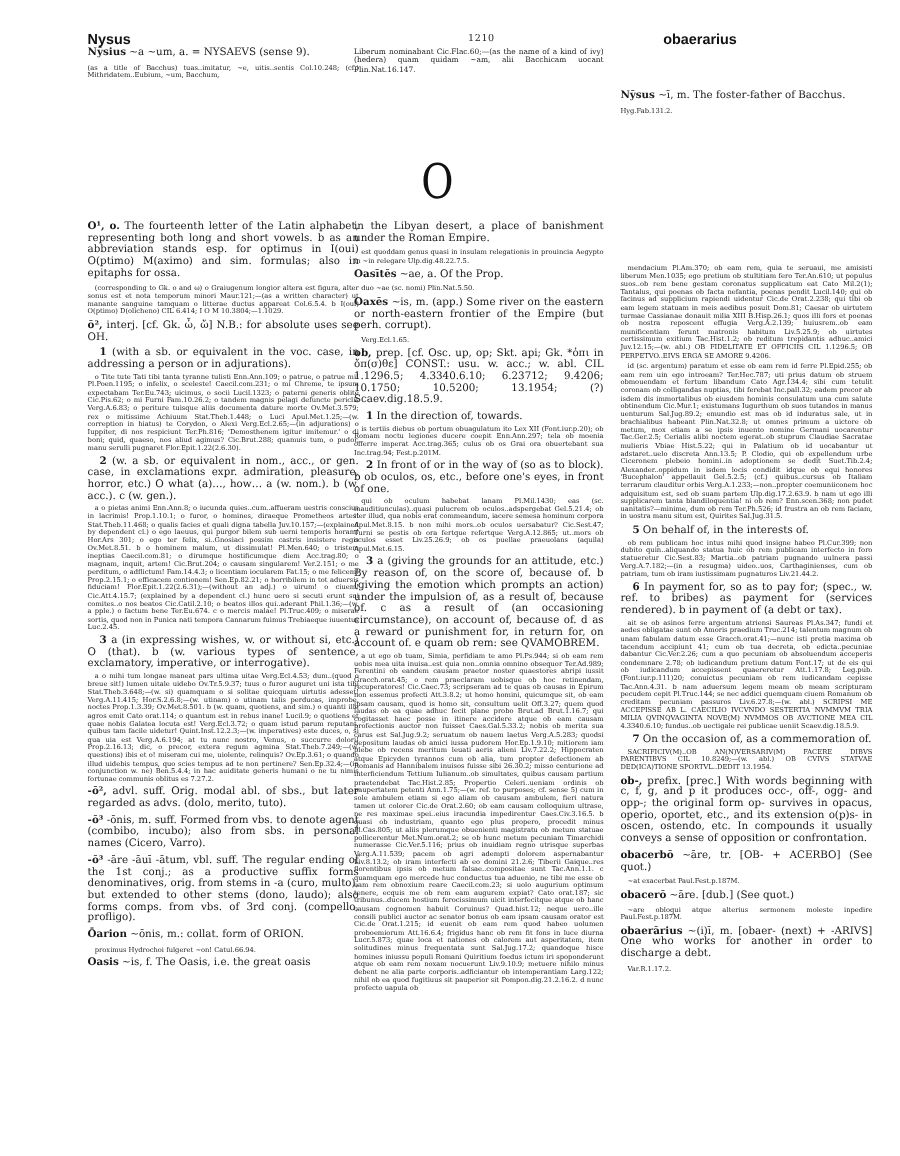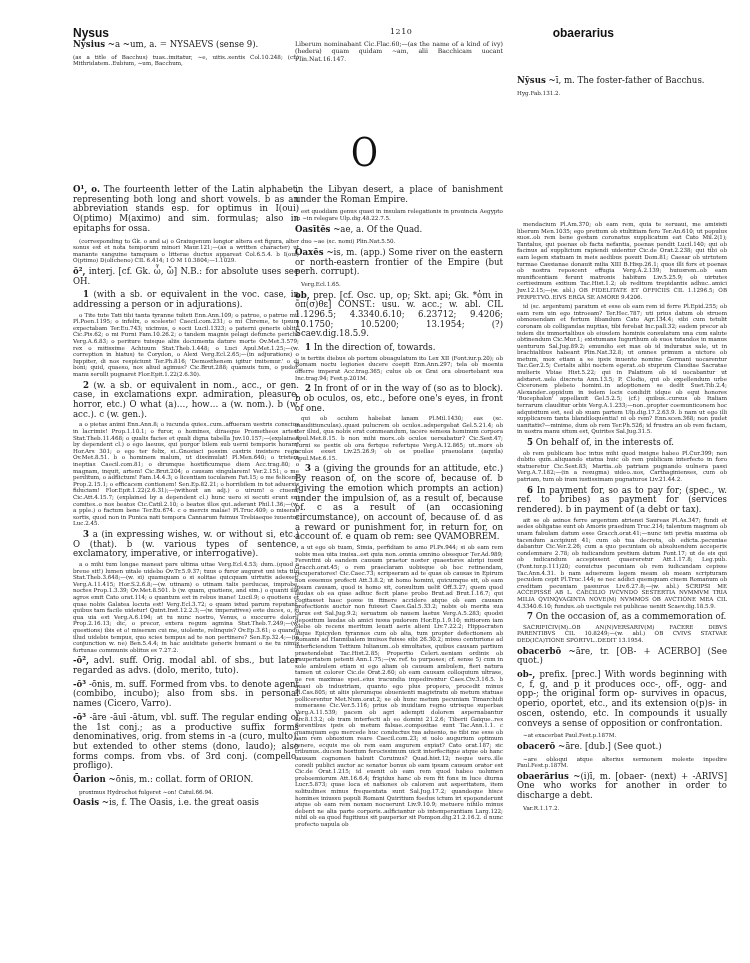--- a/index.html
+++ b/index.html
@@ -76,21 +76,21 @@
     <div class="entry"><span class="hw">-ō³</span><span> -āre -āuī -ātum, vbl. suff. The regular ending of the 1st conj.; as a productive suffix forms denominatives, orig. from stems in -a (curo, multo), but extended to other stems (dono, laudo); also forms comps. from vbs. of 3rd conj. (compello, profligo).</span></div>
     <div class="entry"><span class="hw">Ōarion</span><span> ~ōnis, m.: collat. form of ORION.</span></div>
     <div class="quote-block">proximus Hydrochoi fulgeret ~on! Catul.66.94.</div>
     <div class="entry"><span class="hw">Oasis</span><span> ~is, f. The Oasis, i.e. the great oasis</span></div>
   </div>
 
   <div class="col c2 main-c2">
     <div class="entry">in the Libyan desert, a place of banishment under the Roman Empire.</div>
     <div class="quote-block">est quoddam genus quasi in insulam relegationis in prouincia Aegypto in ~in relegare Ulp.dig.48.22.7.5.</div>
 
-    <div class="entry"><span class="hw">Oasītēs</span><span> ~ae, a. Of the Quad.</span></div>
+    <div class="entry"><span class="hw">Oasītēs</span><span> ~ae, a. Of the Prop.</span></div>
     <div class="quote-block">duo ~ae (sc. nomi) Plin.Nat.5.50.</div>
 
     <div class="entry"><span class="hw">Oaxēs</span><span> ~is, m. (app.) Some river on the eastern or north-eastern frontier of the Empire (but perh. corrupt).</span></div>
     <div class="quote-block">Verg.Ecl.1.65.</div>
 
     <div class="entry"><span class="hw">ob,</span><span> prep. [cf. Osc. up, op; Skt. api; Gk. *ὀπι in ὄπ(σ)θε] CONST.: usu. w. acc.; w. abl. CIL 1.1296.5; 4.3340.6.10; 6.23712; 9.4206; 10.1750; 10.5200; 13.1954; (?) Scaev.dig.18.5.9.</span></div>
     <div class="sense"><span class="snum">1</span><span> In the direction of, towards.</span></div>
     <div class="quote-block">is tertiis diebus ob portum obuagulatum ito Lex XII (Font.iur.p.20); ob Romam noctu legiones ducere coepit Enn.Ann.297; tela ob moenia offerre imperat Acc.trag.365; culus ob os Grai ora obuertebant sua Inc.trag.94; Fest.p.201M.</div>
     <div class="sense"><span class="snum">2</span><span> In front of or in the way of (so as to block). b ob oculos, os, etc., before one's eyes, in front of one.</span></div>
     <div class="quote-block">qui ob oculum habebat lanam Pl.Mil.1430; eas (sc. inauditiunculas)..quasi pulucrem ob oculos..adspergebat Gel.5.21.4; ob iter illud, qua nobis erat commeandum, iacere semesa hominum corpora Apul.Met.8.15. b non mihi mors..ob oculos uersabatur? Cic.Sest.47; Turni se pestis ob ora fertque refertque Verg.A.12.865; ut..mors ob oculos esset Liv.25.26.9; ob os puellae praeuolans (aquila) Apul.Met.6.15.</div>
@@ -101,22 +101,22 @@
   <div class="col c3 main-c3">
     <div class="quote-block">mendacium Pl.Am.370; ob eam rem, quia te seruaui, me amisisti liberum Men.1035; ego pretium ob stultitiam fero Ter.An.610; ut populus suos..ob rem bene gestam coronatus supplicatum eat Cato Mil.2(1); Tantalus, qui poenas ob facta nefantia, poenas pendit Lucil.140; qui ob facinus ad supplicium rapiendi uidentur Cic.de Orat.2.238; qui tibi ob eam legem statuam in meis aedibus posuit Dom.81; Caesar ob uirtutem turmae Cassianae donauit milia XIII B.Hisp.26.1; quos illi fors et poenas ob nostra reposcent effugia Verg.A.2.139; huiusrem..ob eam munificentiam ferunt matronis habitum Liv.5.25.9; ob uirtutes certissimum exitium Tac.Hist.1.2; ob reditum trepidantis adhuc..amici Juv.12.15;—(w. abl.) OB FIDELITATE ET OFFICIIS CIL 1.1296.5; OB PERPETVO..EIVS ERGA SE AMORE 9.4206.</div>
     <div class="quote-block">id (sc. argentum) paratum et esse ob eam rem id ferre Pl.Epid.255; ob eam rem uin ego introeam? Ter.Hec.787; uti prius datum ob struem obmouendam et fertum libandum Cato Agr.134.4; sibi cum tetulit coronam ob colligandas nuptias, tibi ferebat Inc.pall.32; eadem precor ab isdem dis immortalibus ob eiusdem hominis consulatum una cum salute obtinendum Cic.Mur.1; existumans Iugurthum ob suos tutandos in manus uenturum Sal.Jug.89.2; emundio est mas ob id induratus sale, ut in brachialibus habeant Plin.Nat.32.8; ut omnes primum a uictore ob metum, mox etiam a se ipsis inuento nomine Germani uocarentur Tac.Ger.2.5; Cerialis alibi noctem egerat..ob stuprum Claudiae Sacratae mulieris Vbiae Hist.5.22; qui in Palatium ob id uocabantur ut adstaret..uelo discreta Ann.13.5; P. Clodio, qui ob expellendum urbe Ciceronem plebeio homini..in adoptionem se dedit Suet.Tib.2.4; Alexander..oppidum in isdem locis condidit idque ob equi honores 'Bucephalon' appellauit Gel.5.2.5; (cf.) quibus..cursus ob Italiam terrarum clauditur orbis Verg.A.1.233;—non..propter coemuniiconem hoc adquisitum est, sed ob suam partem Ulp.dig.17.2.63.9. b nam ut ego illi supplicarem tanta blandiloquentia! ni ob rem? Enn.scen.368; non pudet uanitatis?—minime, dum ob rem Ter.Ph.526; id frustra an ob rem faciam, in uostra manu situm est, Quirites Sal.Jug.31.5.</div>
     <div class="sense"><span class="snum">5</span><span> On behalf of, in the interests of.</span></div>
     <div class="quote-block">ob rem publicam hoc intus mihi quod insigne habeo Pl.Cur.399; non dubito quin..aliquando statua huic ob rem publicam interfecto in foro statueretur Cic.Sest.83; Martia..ob patriam pugnando uulnera passi Verg.A.7.182;—(in a resugma) uideo..uos, Carthaginienses, cum ob patriam, tum ob iram iustissimam pugnaturos Liv.21.44.2.</div>
     <div class="sense"><span class="snum">6</span><span> In payment for, so as to pay for; (spec., w. ref. to bribes) as payment for (services rendered). b in payment of (a debt or tax).</span></div>
     <div class="quote-block">ait se ob asinos ferre argentum atriensi Saureas Pl.As.347; fundi et aedes obligatae sunt ob Amoris praedium Truc.214; talentum magnum ob unam fabulam datum esse Gracch.orat.41;—nunc isti pretia maxima ob tacendum accipiunt 41; cum ob tua decreta, ob edicta..pecuniae dabantur Cic.Ver.2.26; cum a quo pecuniam ob absoluendum acceperis condemnare 2.78; ob iudicandum pretium datum Font.17; ut de eis qui ob iudicandum accepissent quaereretur Att.1.17.8; Leg.pub.(Font.iur.p.111)20; conuictus pecuniam ob rem iudicandam cepisse Tac.Ann.4.31. b nam aduersum legem meam ob meam scripturam pecudem cepit Pl.Truc.144; se nec addici quemquam ciuem Romanum ob creditam pecuniam passuros Liv.6.27.8;—(w. abl.) SCRIPSI ME ACCEPISSE AB L. CAECILIO IVCVNDO SESTERTIA NVMMVM TRIA MILIA QVINQVAGINTA NOVE(M) NVMMOS OB AVCTIONE MEA CIL 4.3340.6.10; fundus..ob uectigale rei publicae ueniit Scaev.dig.18.5.9.</div>
     <div class="sense"><span class="snum">7</span><span> On the occasion of, as a commemoration of.</span></div>
     <div class="quote-block">SACRIFICIV(M)..OB AN(N)VERSARIV(M) FACERE DIBVS PARENTIBVS CIL 10.8249;—(w. abl.) OB CVIVS STATVAE DED(ICA)TIONE SPORTVL..DEDIT 13.1954.</div>
 
+    <div class="entry"><span class="hw">ob-,</span><span> prefix. [prec.] With words beginning with c, f, g, and p it produces occ-, off-, ogg- and opp-; the original form op- survives in opacus, operio, oportet, etc., and its extension o(p)s- in oscen, ostendo, etc. In compounds it usually conveys a sense of opposition or confrontation.</span></div>
     <div class="entry"><span class="hw">obacerbō</span><span> ~āre, tr. [OB- + ACERBO] (See quot.)</span></div>
-    <div class="entry"><span class="hw">ob-,</span><span> prefix. [prec.] With words beginning with c, f, g, and p it produces occ-, off-, ogg- and opp-; the original form op- survives in opacus, operio, oportet, etc., and its extension o(p)s- in oscen, ostendo, etc. In compounds it usually conveys a sense of opposition or confrontation.</span></div>
     <div class="quote-block">~at exacerbat Paul.Fest.p.187M.</div>
     <div class="entry"><span class="hw">obacerō</span><span> ~āre. [dub.] (See quot.)</span></div>
     <div class="quote-block">~are obloqui atque alterius sermonem moleste inpedire Paul.Fest.p.187M.</div>
     <div class="entry"><span class="hw">obaerārius</span><span> ~(i)ī, m. [obaer- (next) + -ARIVS] One who works for another in order to discharge a debt.</span></div>
     <div class="quote-block">Var.R.1.17.2.</div>
   </div>
 
 </div>
 
 </body></html>

